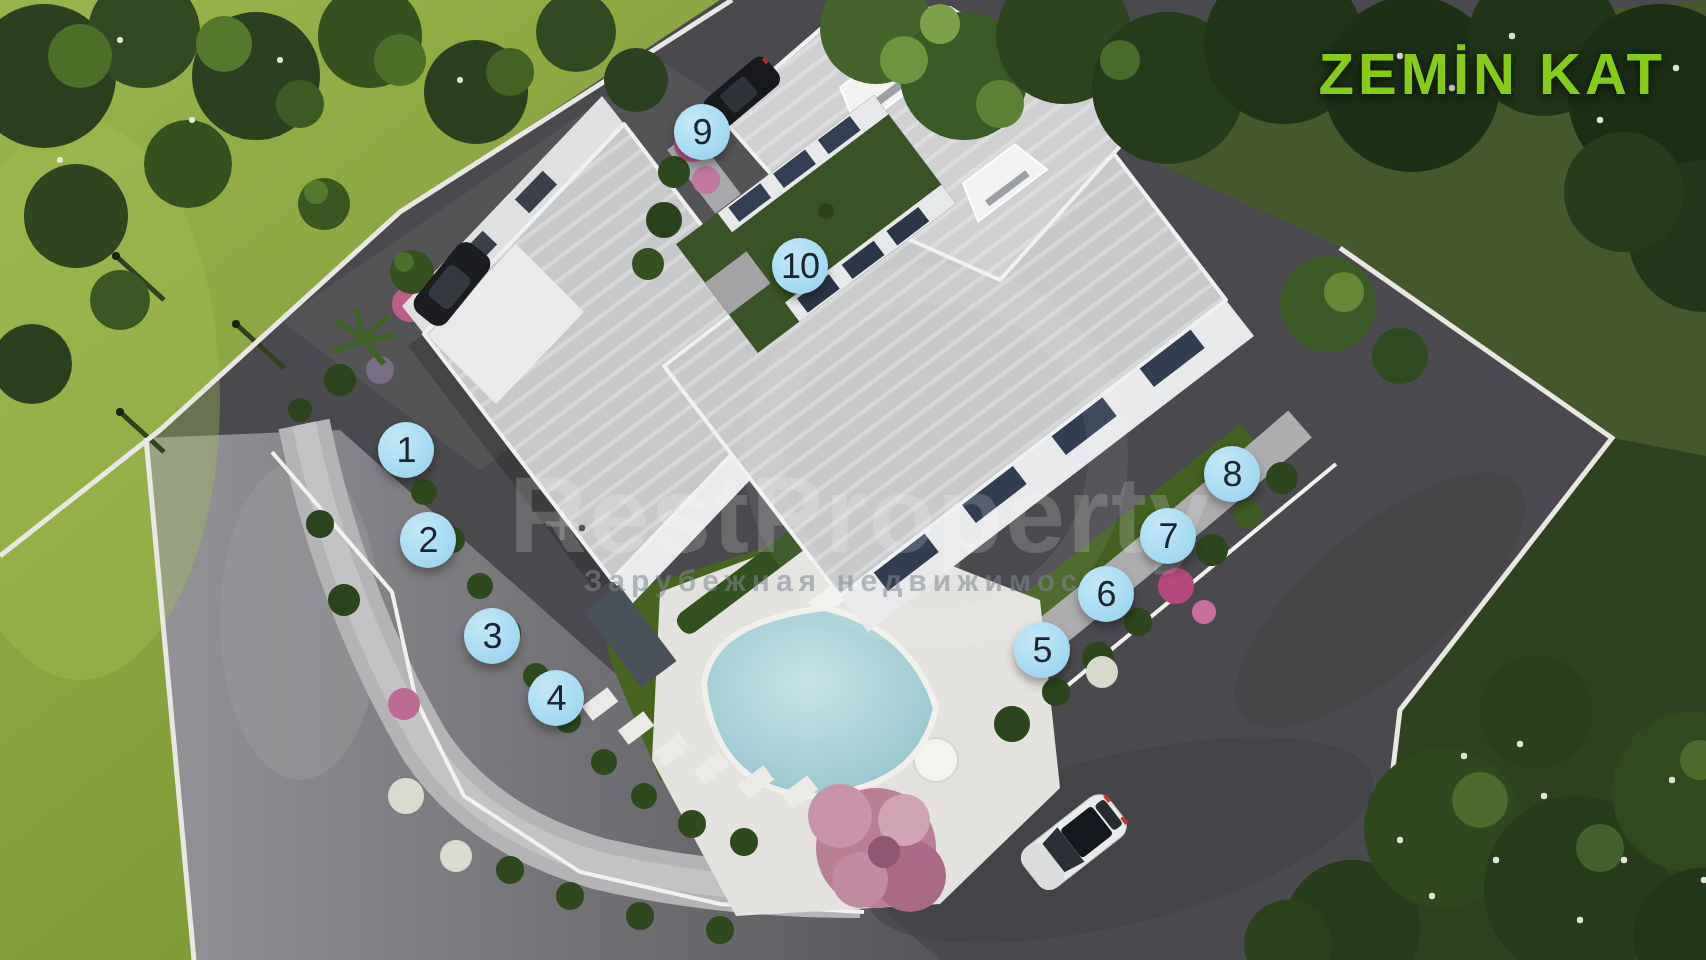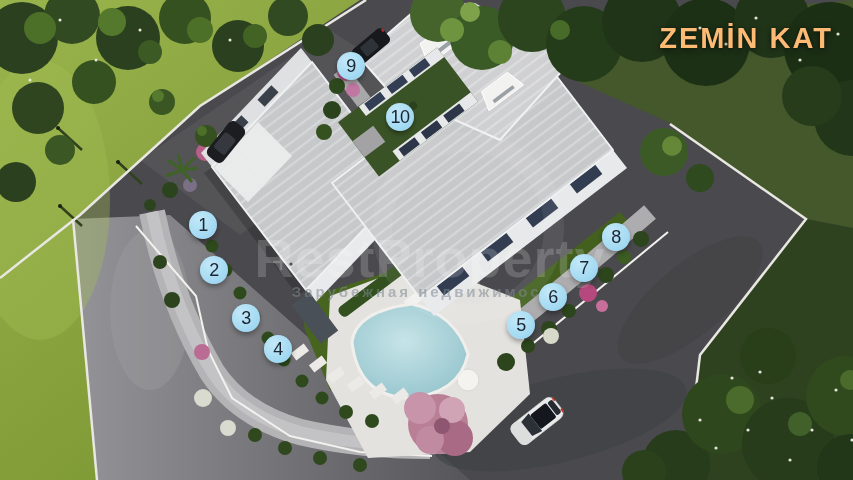--- a/index.html
+++ b/index.html
@@ -3,21 +3,21 @@
 <meta charset="utf-8">
 <style>
   html,body{margin:0;padding:0;background:#1a1a1a;}
   .stage{
     position:relative;width:853px;height:480px;overflow:hidden;
     font-family:"Liberation Sans",sans-serif;background:#4a4a4e;
   }
   .stage svg{position:absolute;left:0;top:0;}
   .floor-title{
     position:absolute;top:22px;right:20px;
-    color:#fdba74;font-size:29px;font-weight:800;letter-spacing:2px;
+    color:#84cc16;font-size:29px;font-weight:800;letter-spacing:2px;
     text-shadow:0 2px 6px rgba(0,0,0,.55),0 0 2px rgba(0,0,0,.4);
     white-space:nowrap;
   }
   .wm-brand{
     position:absolute;left:430px;top:258px;transform:translate(-50%,-50%);
     font-size:54px;font-weight:700;letter-spacing:1px;
     color:rgba(255,255,255,0.18);white-space:nowrap;pointer-events:none;
   }
   .wm-tagline{
     position:absolute;left:428px;top:291px;transform:translate(-50%,-50%);
@@ -28,21 +28,21 @@
     position:absolute;width:28px;height:28px;border-radius:50%;
     background:radial-gradient(circle at 35% 30%, #c3e8f8, #a5dbf3 60%, #95cdeb);
     color:#1b2531;display:flex;align-items:center;justify-content:center;
     font-size:18px;font-weight:500;letter-spacing:-0.5px;
     box-shadow:0 3px 5px rgba(0,0,0,.32);cursor:pointer;user-select:none;
   }
   .m1{left:189px;top:211px;} .m2{left:200px;top:256px;}
   .m3{left:232px;top:304px;} .m4{left:264px;top:335px;}
   .m5{left:507px;top:311px;} .m6{left:539px;top:283px;}
   .m7{left:570px;top:254px;} .m8{left:602px;top:223px;}
-  .m9{left:337px;top:52px;}  .m10{left:386px;top:103px;}
+  .m9{left:337px;top:52px;}  .m10{left:386px;top:119px;}
 </style>
 </head>
 <body>
 
 <div class="stage">
 
   <svg width="853" height="480" viewBox="0 0 853 480">
     <defs>
       <pattern id="roofP" width="9" height="9" patternUnits="userSpaceOnUse" patternTransform="rotate(-37)">
         <rect width="9" height="9" fill="#c7c8ca"></rect>

